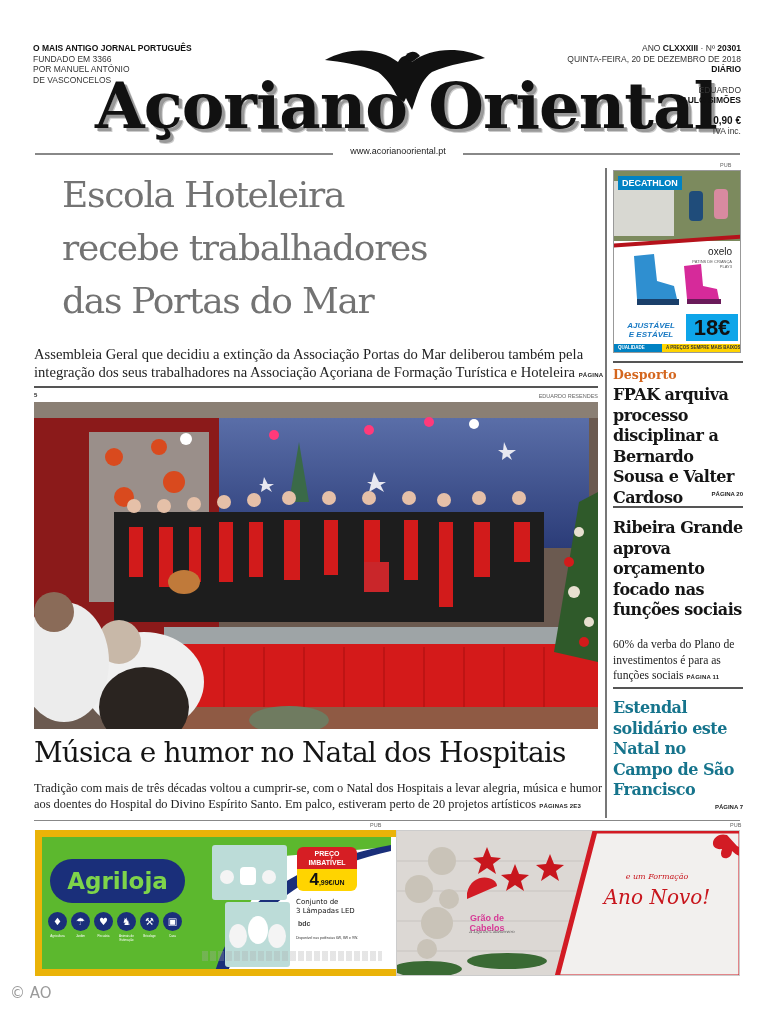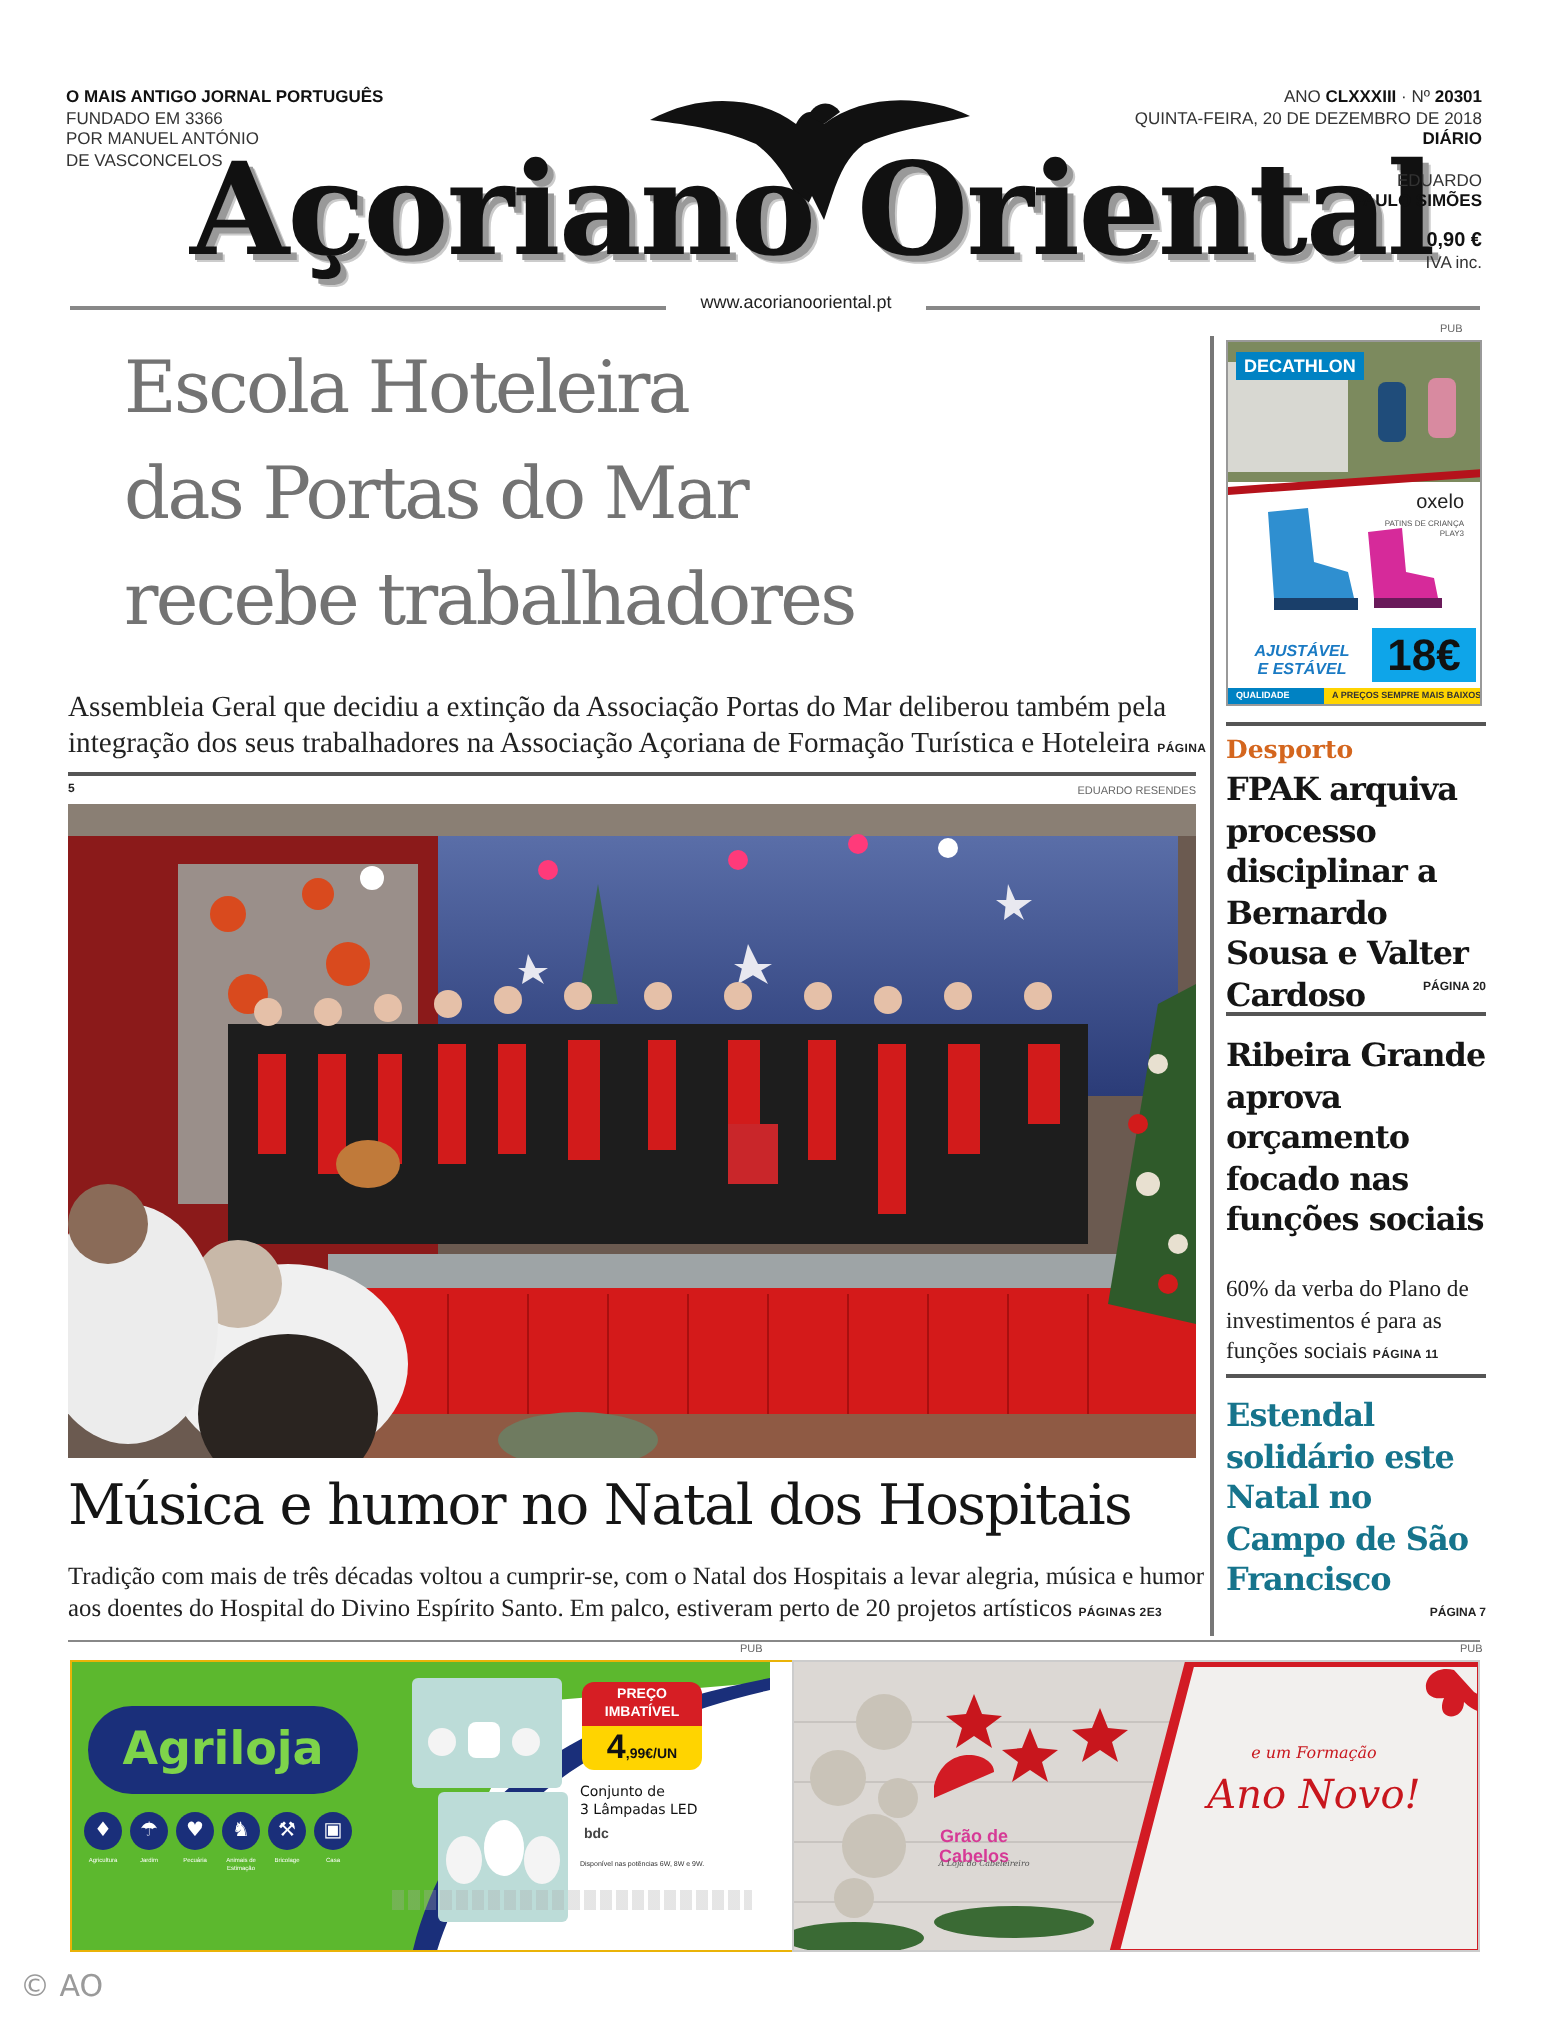--- a/index.html
+++ b/index.html
@@ -43,21 +43,21 @@
   
   .vdiv { left: 605px; top: 168px; width: 1.5px; height: 650px; background: #777; }
   .ad-deca { left: 613px; top: 170px; width: 128px; height: 183px; border: 1px solid #999; overflow: hidden; background: #fff; }
   .side-cat { left: 613px; top: 367px; font-family: "DejaVu Serif", serif; font-size: 12.5px; color: #d4661e; font-weight: bold; }
   .side-head { left: 613px; width: 130px; font-family: "DejaVu Serif", serif; font-weight: bold; font-size: 16px; line-height: 20.5px; color: #151515; letter-spacing: -0.5px; }
   .side-sub { left: 613px; top: 637px; width: 130px; font-family: "Liberation Serif", serif; font-size: 11.6px; line-height: 15.5px; color: #222; }
   .side-teal { color: #16748c; }
   .side-pg { font-family: "Liberation Sans", sans-serif; font-weight: bold; font-size: 6px; color: #222; text-align: right; }
 
   
-  .ad-agri { left: 35px; top: 830px; width: 386px; height: 146px; overflow: hidden; background: #fff; border: 1px solid #eab308; }
+  .ad-agri { left: 35px; top: 830px; width: 386px; height: 146px; overflow: hidden; background: #fff; border: 7px solid #eab308; }
   .ad-natal { left: 396px; top: 830px; width: 344px; height: 146px; overflow: hidden; background: #e9e5e2; border: 1px solid #ccc; }
 
   .copy { left: 10px; top: 984px; font-family: "DejaVu Sans", sans-serif; font-size: 15px; color: #9a9a9a; }
 </style>
 </head>
 <body>
 
 <div class="abs mh-left">
   <div class="tag">O MAIS ANTIGO JORNAL PORTUGUÊS</div>
   <div>FUNDADO EM 3366</div>
@@ -86,22 +86,22 @@
 </div>
 
 <div class="abs site-row">
   <div class="line" style="left:0;width:300px"></div>
   <div class="line" style="left:426px;width:279px"></div>
   <div class="url">www.acorianooriental.pt</div>
 </div>
 
 <div class="abs main-head">
   <div>Escola Hoteleira</div>
+  <div>recebe trabalhadores</div>
   <div>das Portas do Mar</div>
-  <div>recebe trabalhadores</div>
 </div>
 <div class="abs main-sub">
   <span>Assembleia Geral que decidiu a extinção da Associação Portas do Mar deliberou também pela integração dos seus trabalhadores na Associação Açoriana de Formação Turística e Hoteleira</span> <span class="pg">PÁGINA 5</span>
 </div>
 <div class="abs rule" style="left:34px;top:386px;width:564px"></div>
 <div class="abs credit" style="left:500px;top:393px;width:98px;text-align:right">EDUARDO RESENDES</div>
 
 <div class="abs photo">
   <svg width="564" height="327" viewBox="0 0 564 327">
     <defs>

